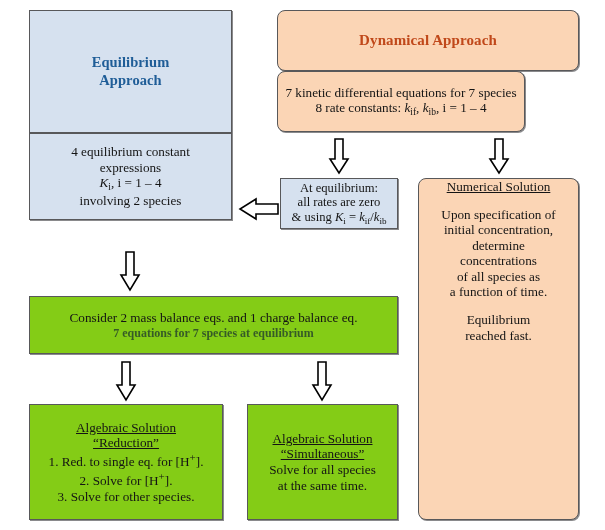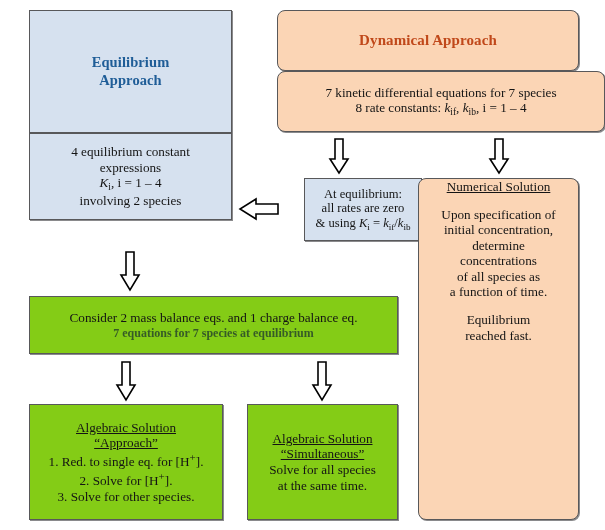--- a/index.html
+++ b/index.html
@@ -76,28 +76,28 @@
     <div class="body-text">
       <span class="ital">K</span><span class="sub">i</span><span>, i = 1 – 4</span>
     </div>
     <div class="body-text">involving 2 species</div>
   </div>
 
   <div class="box orange" style="left:277px; top:10px; width:302px; height:61px;">
     <div class="hdr-title orange-title">Dynamical Approach</div>
   </div>
 
-  <div class="box orange" style="left:277px; top:71px; width:328px; height:61px;">
+  <div class="box orange" style="left:277px; top:71px; width:248px; height:61px;">
     <div class="body-text">7 kinetic differential equations for 7 species</div>
     <div class="body-text">
       <span>8 rate constants:  </span><span class="ital">k</span><span class="sub">if</span><span>, </span><span class="ital">k</span><span class="sub">ib</span><span>, i = 1 – 4</span>
     </div>
   </div>
 
-  <div class="box blue" style="left:280px; top:178px; width:118px; height:63px;margin-left:24px;">
+  <div class="box blue" style="left:280px; top:178px; width:118px; height:51px;">
     <div class="small-text">At equilibrium:</div>
     <div class="small-text">all rates are zero</div>
     <div class="small-text">
       <span>&amp; using </span><span class="ital">K</span><span class="sub">i</span><span> = </span><span class="ital">k</span><span class="sub">if</span><span>/</span><span class="ital">k</span><span class="sub">ib</span>
     </div>
   </div>
 
   <div class="box orange" style="left:418px; top:178px; width:161px; height:342px; justify-content:flex-start; ">
     <div class="body-text u">Numerical Solution</div>
     <div class="spacer"></div>
@@ -112,21 +112,21 @@
     <div class="body-text">reached fast.</div>
   </div>
 
   <div class="box green" style="left:29px; top:296px; width:369px; height:58px;">
     <div class="body-text">Consider 2 mass balance eqs. and 1 charge balance eq.</div>
     <div class="accent-green">7 equations for 7 species at equilibrium</div>
   </div>
 
   <div class="box green" style="left:29px; top:404px; width:194px; height:116px;">
     <div class="body-text u">Algebraic Solution</div>
-    <div class="body-text u">“Approach”</div>
+    <div class="body-text u">“Reduction”</div>
     <div class="body-text">
       <span>1. Red. to single eq. for [H</span><sup>+</sup><span>].</span>
     </div>
     <div class="body-text">
       <span>2. Solve for [H</span><sup>+</sup><span>].</span>
     </div>
     <div class="body-text">3. Solve for other species.</div>
   </div>
 
   <div class="box green" style="left:247px; top:404px; width:151px; height:116px;">

